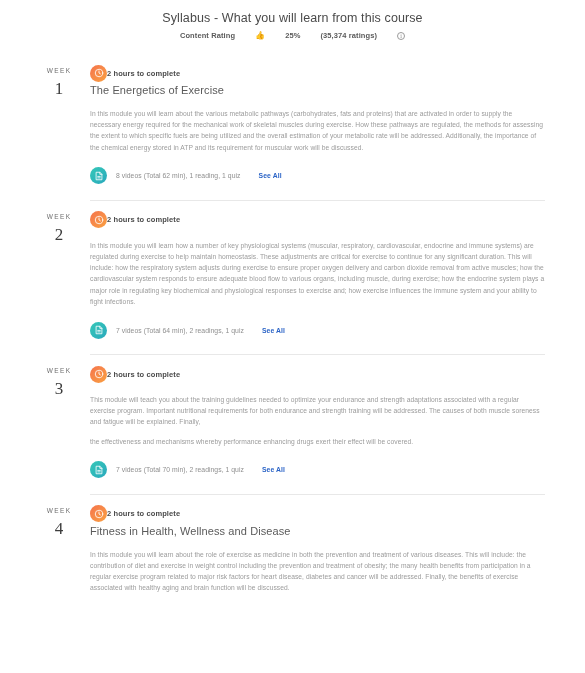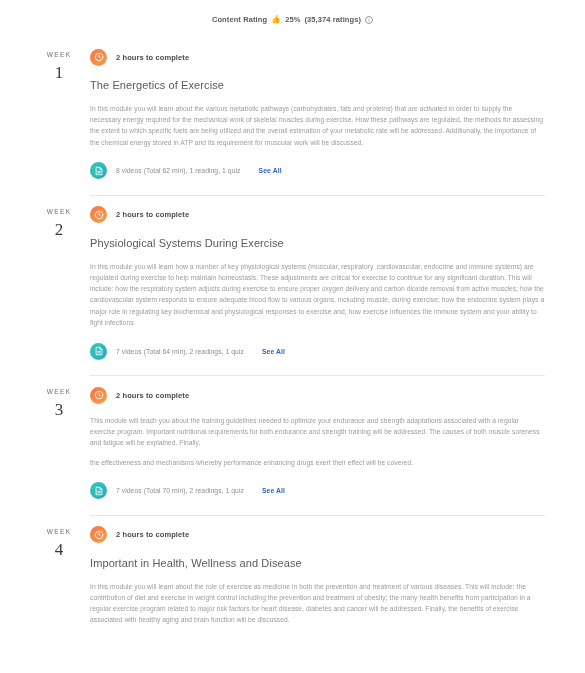--- a/index.html
+++ b/index.html
@@ -31,21 +31,21 @@
     font-weight: 400;
     letter-spacing: 0.1px;
     margin: 0;
     line-height: 16px;
   }
   .rating-row {
     margin-top: 5px;
     display: flex;
     align-items: center;
     justify-content: center;
-    gap: 4px;
+    gap: 20px;
     font-size: 7.5px;
     font-weight: bold;
     color: #5a5a5a;
     letter-spacing: 0.1px;
   }
   .thumb-icon {
     font-size: 8px;
     line-height: 1;
     color: #f5b335;
     position: relative;
@@ -103,21 +103,20 @@
     flex: 1 1 auto;
     padding-top: 9px;
     padding-bottom: 14px;
     min-width: 0;
   }
 
   
   .duration-row {
     display: flex;
     align-items: center;
-    gap: 9px;
     height: 20px;
   }
   .clock-badge {
     width: 17px;
     height: 17px;
     border-radius: 50%;
     background: linear-gradient(135deg, #f5734a 0%, #f7894a 45%, #f9a03f 100%);
     display: flex;
     align-items: center;
     justify-content: center;
@@ -125,21 +124,20 @@
   }
   .clock-badge svg { display: block; }
   .duration-text {
     font-size: 7.5px;
     font-weight: bold;
     color: #4a4a4a;
     letter-spacing: 0.1px;
   }
 
   .week-title {
-    margin-top: 11px;
     font-size: 11px;
     color: #5a5a5a;
     font-weight: 400;
     letter-spacing: 0.1px;
     line-height: 15px;
   }
 
   .week-desc {
     margin-top: 10px;
     font-size: 6.7px;
@@ -183,20 +181,21 @@
     cursor: pointer;
     letter-spacing: 0.1px;
   }
 </style>
 </head>
 <body>
 
 <div id="page">
 
   <div class="header">
+    <div class="page-title">Syllabus - What you will learn from this course</div>
     <div class="rating-row">
       <span>Content Rating</span>
       <span class="thumb-icon">👍</span>
       <span>25%</span>
       <span>(35,374 ratings)</span>
       <span class="info-icon">i</span>
     </div>
   </div>
 
   <div class="weeks">
@@ -240,21 +239,20 @@
       <div class="week-body">
         <div class="duration-row">
           <span class="clock-badge">
             <svg width="10" height="10" viewBox="0 0 24 24" fill="none" stroke="#ffffff" stroke-width="2" stroke-linecap="round">
               <circle cx="12" cy="12" r="9"></circle>
                 <path d="M12 7v5l3.2 2"></path>
             </svg>
           </span>
           <span class="duration-text">2 hours to complete</span>
         </div>
-        <div class="week-title">Physiological Systems During Exercise</div>
         <div class="week-desc">In this module you will learn how a number of key physiological systems (muscular, respiratory, cardiovascular, endocrine and immune systems) are regulated during exercise to help maintain homeostasis. These adjustments are critical for exercise to continue for any significant duration. This will include: how the respiratory system adjusts during exercise to ensure proper oxygen delivery and carbon dioxide removal from active muscles; how the cardiovascular system responds to ensure adequate blood flow to various organs, including muscle, during exercise; how the endocrine system plays a major role in regulating key biochemical and physiological responses to exercise and; how exercise influences the immune system and your ability to fight infections.</div>
         <div class="meta-row">
           <span class="doc-badge">
             <svg width="10" height="10" viewBox="0 0 24 24" fill="none" stroke="#ffffff" stroke-width="2" stroke-linecap="round" stroke-linejoin="round">
               <path d="M6 3h8l5 5v13H6z"></path>
                 <path d="M14 3v5h5"></path>
                 <path d="M9 13h6M9 16.5h6"></path>
             </svg>
           </span>
           <span class="meta-text">7 videos (Total 64 min), 2 readings, 1 quiz</span>
@@ -302,20 +300,20 @@
       <div class="week-body">
         <div class="duration-row">
           <span class="clock-badge">
             <svg width="10" height="10" viewBox="0 0 24 24" fill="none" stroke="#ffffff" stroke-width="2" stroke-linecap="round">
               <circle cx="12" cy="12" r="9"></circle>
                 <path d="M12 7v5l3.2 2"></path>
             </svg>
           </span>
           <span class="duration-text">2 hours to complete</span>
         </div>
-        <div class="week-title">Important in Health, Wellness and Disease</div>
+        <div class="week-title">Fitness in Health, Wellness and Disease</div>
         <div class="week-desc">In this module you will learn about the role of exercise as medicine in both the prevention and treatment of various diseases. This will include: the contribution of diet and exercise in weight control including the prevention and treatment of obesity; the many health benefits from participation in a regular exercise program related to major risk factors for heart disease, diabetes and cancer will be addressed. Finally, the benefits of exercise associated with healthy aging and brain function will be discussed.</div>
 
       </div>
     </div>
 
   </div>
 </div>
 
 </body></html>

